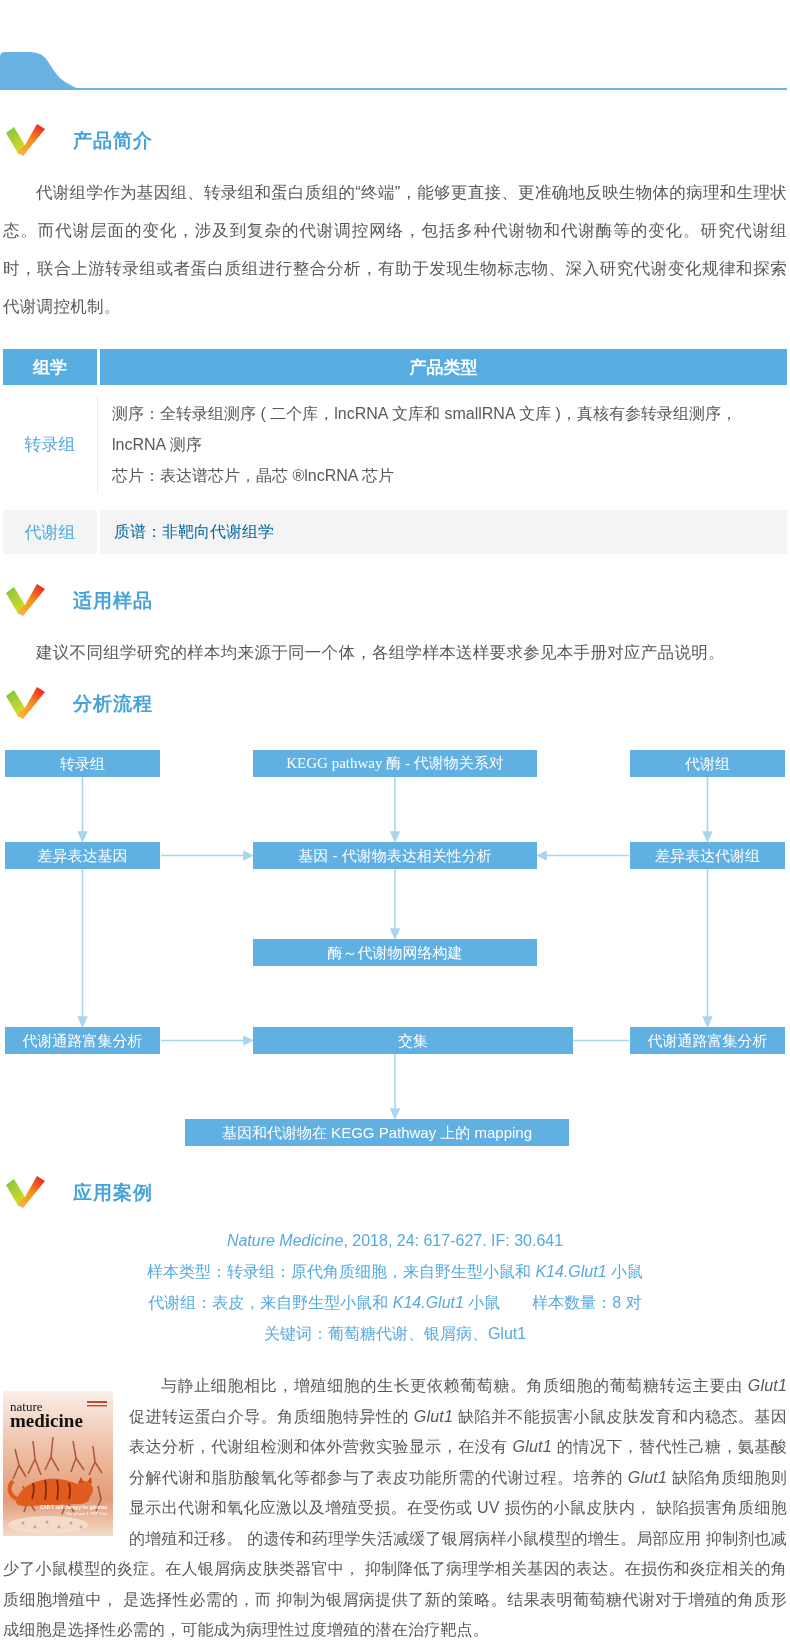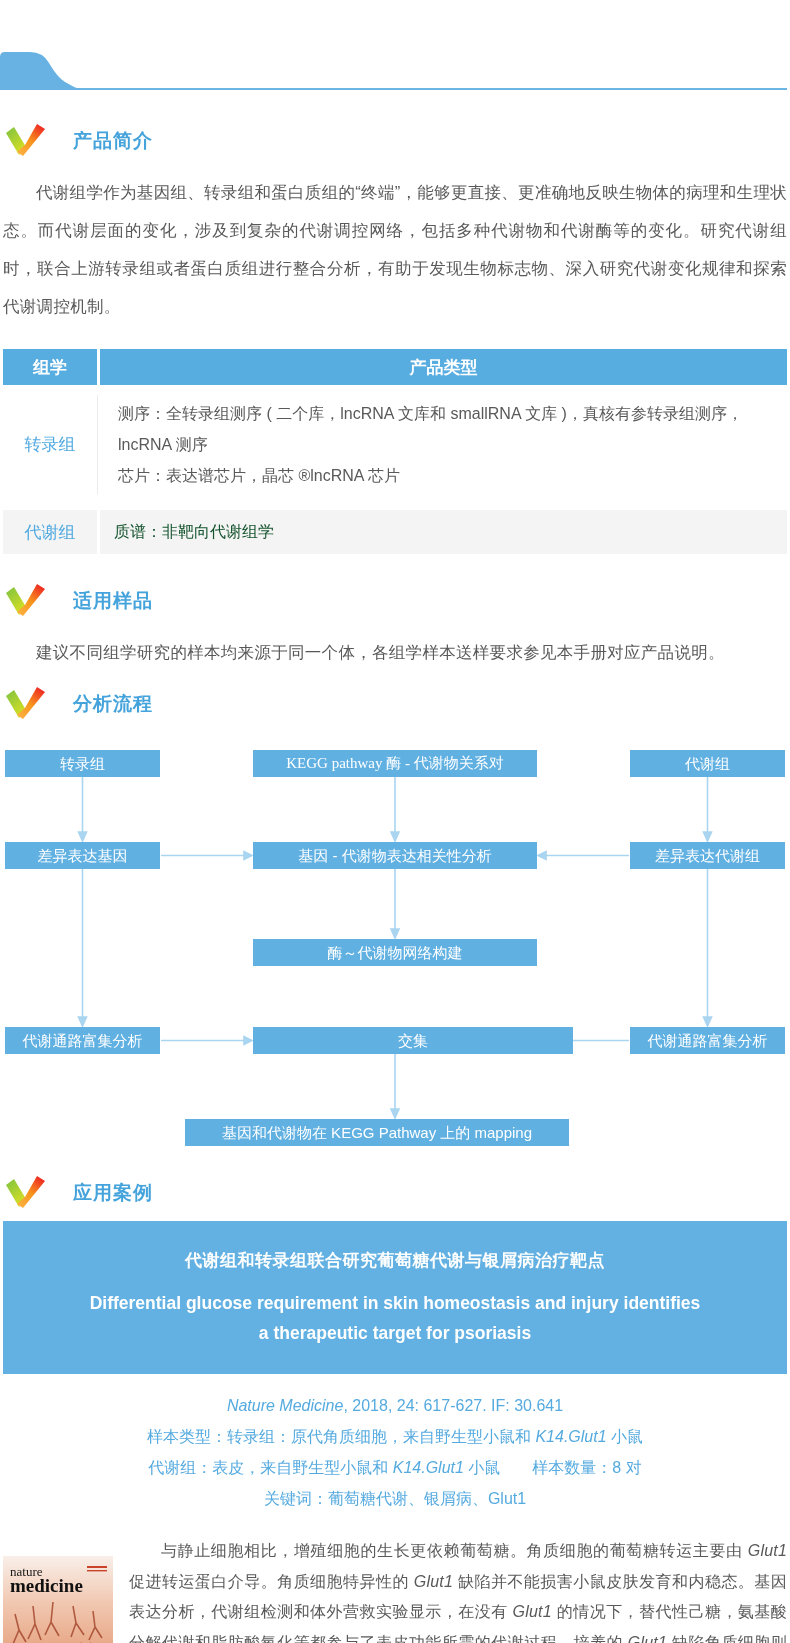--- a/index.html
+++ b/index.html
@@ -32,24 +32,24 @@
 
   
   .ptable{margin-top:24px;font-size:16px;}
   .ptable .trow{display:flex;align-items:stretch;}
   .ptable .col1{flex:0 0 94px;display:flex;align-items:center;justify-content:center;text-align:center;}
   .ptable .col2{flex:1 1 auto;}
   .thead{background:#57ace0;color:#fff;font-weight:bold;font-size:17px;height:36px;}
   .thead .col2{display:flex;align-items:center;justify-content:center;border-left:3px solid #fff;}
   .row-white{background:#ffffff;padding:10px 0;}
   .row-white .col1{color:#4fa9e0;font-size:17px;}
-  .row-white .col2{border-left:1px solid #ececec;padding:3px 20px;line-height:31px;color:#595959;}
+  .row-white .col2{border-left:1px solid #ececec;padding:3px 14px;line-height:31px;color:#595959;}
   .row-gray{background:#f4f4f4;margin-top:6px;height:44px;}
   .row-gray .col1{color:#4fa9e0;font-size:17px;}
-  .row-gray .col2{border-left:3px solid #fff;display:flex;align-items:center;padding:0 14px;color:#14532d;}
+  .row-gray .col2{border-left:3px solid #fff;display:flex;align-items:center;padding:0 14px;color:#0369a1;}
 
   
   .flow{position:relative;height:396px;margin-top:30px;}
   .flow-arrows{position:absolute;left:0;top:0;}
   .fbox{
     position:absolute;height:27px;line-height:27px;background:#60b0e2;color:#fff;
     font-size:15px;text-align:center;white-space:nowrap;overflow:hidden;
   }
   .fb-al{left:2px;top:0;width:155px;}
   .fb-ac{left:250px;top:0;width:284px;font-family:Liberation Serif, serif;}
@@ -228,25 +228,20 @@
   <div class="spacer30"></div>
 
   <section>
     <div class="sec-head">
       <svg class="vicon">
           <use href="#viconsym"></use>
         </svg>
       <h2>应用案例</h2>
     </div>
 
-    <div class="case-banner">
-      <p class="zh">代谢组和转录组联合研究葡萄糖代谢与银屑病治疗靶点</p>
-      <p class="en">Differential glucose requirement in skin homeostasis and injury identifies</p>
-      <p class="en">a therapeutic target for psoriasis</p>
-    </div>
 
     <div class="cite-block">
       <div><i>Nature Medicine</i>, 2018, 24: 617-627. IF: 30.641</div>
       <div>样本类型：转录组：原代角质细胞，来自野生型小鼠和 <i>K14.<i>Glut1</i></i> 小鼠</div>
       <div>代谢组：表皮，来自野生型小鼠和 <i>K14.<i>Glut1</i></i> 小鼠　　样本数量：8 对</div>
       <div>关键词：葡萄糖代谢、银屑病、Glut1</div>
     </div>
 
     <div class="abstract-wrap">
 

